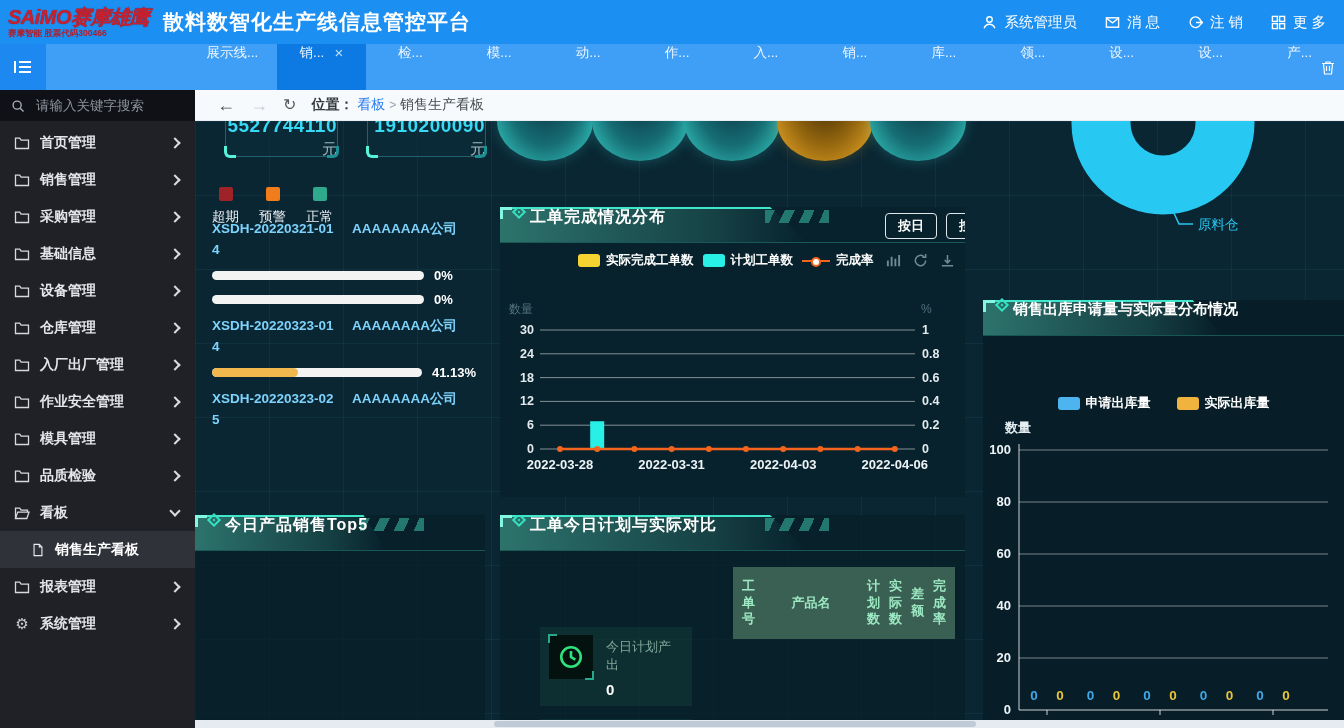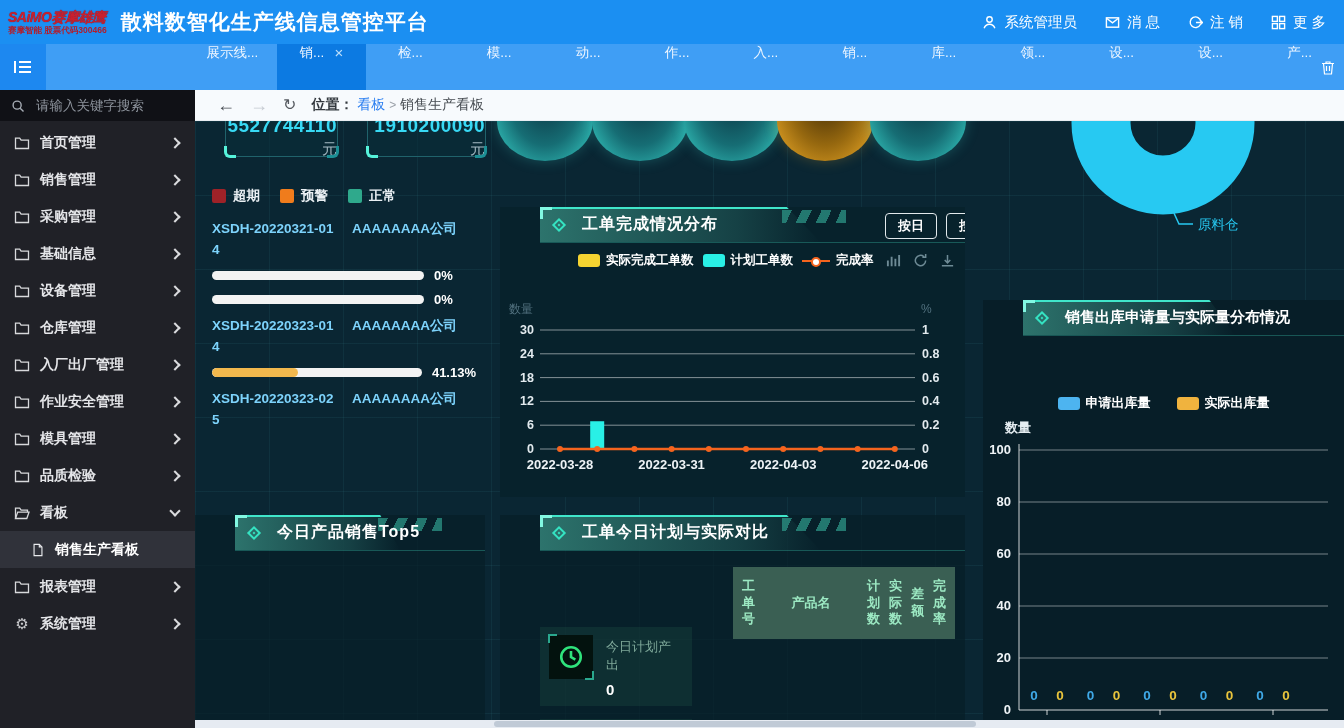--- a/index.html
+++ b/index.html
@@ -7,21 +7,21 @@
   body {
     width:1344px; height:728px; overflow:hidden;
     font-family:"Liberation Sans", sans-serif;
     background:#fff;
   }
   .app { width:1344px; height:728px; display:flex; flex-direction:column; }
 
   
   .topbar { height:44px; background:#1b8ff2; display:flex; align-items:center; padding:0 18px 0 8px; gap:14px; flex:none; }
   .logo { line-height:1; cursor:pointer; }
-  .logo-main { color:#c9202e; font-weight:bold; font-style:italic; font-size:14px; letter-spacing:-0.5px; text-shadow:0 0 1px #7c1420; }
+  .logo-main { color:#c9202e; font-weight:bold; font-style:italic; font-size:20px; letter-spacing:-0.5px; text-shadow:0 0 1px #7c1420; }
   .logo-sub { color:#b31d2a; font-weight:bold; font-size:8.5px; margin-top:2px; }
   .app-title { margin:0; color:#fff; font-size:21px; font-weight:bold; letter-spacing:1px; }
   .topbar-right { margin-left:auto; display:flex; gap:28px; align-items:center; }
   .tb-action { display:flex; align-items:center; gap:7px; color:#fff; font-size:14.5px; cursor:pointer; }
   .tb-action svg { width:15px; height:15px; display:block; }
 
   
   .tabbar { height:46px; background:#3f9ef5; display:flex; align-items:stretch; position:relative; flex:none; }
   .collapse-btn { width:46px; background:#1d88f0; display:flex; align-items:center; justify-content:center; cursor:pointer; }
   .tabs { flex:1; display:flex; align-items:stretch; padding-left:142px; overflow:hidden; }
@@ -72,41 +72,41 @@
   .tank.orange { background:radial-gradient(ellipse at 50% 12%, #4d3407 15%, #96680f 55%, #d89a22 88%, #f6cf5a 100%); box-shadow:0 0 14px rgba(230,170,40,.25); }
 
   .stat-card { position:absolute; top:-28px; height:64px; border:1px solid #20626b; border-radius:8px; background:rgba(10,45,56,.55); text-align:right; }
   .stat-card i { position:absolute; width:12px; height:12px; }
   .stat-card i.bl { left:-2px; bottom:-2px; border-left:3px solid #56f2da; border-bottom:3px solid #56f2da; border-bottom-left-radius:6px; }
   .stat-card i.br { right:-2px; bottom:-2px; border-right:3px solid #1c8f95; border-bottom:3px solid #1c8f95; border-bottom-right-radius:6px; }
   .stat-num { color:#38d9f4; font-weight:bold; font-size:19px; line-height:1; margin-top:22px; letter-spacing:.5px; white-space:nowrap; }
   .stat-unit { color:#a3b8c1; font-size:15px; margin-top:5px; }
 
   .status-legend { position:absolute; left:17px; top:66px; display:flex; gap:20px; align-items:center; }
-  .sl-item { display:flex; align-items:center; gap:7px; color:#e9eff3; font-size:13.5px; font-weight:bold; }
+  .sl-item { display:flex; align-items:center; gap:7px; color:#e9eff3; font-size:13.5px; font-weight:normal;flex-direction:column; }
   .sl-sw { width:14px; height:14px; border-radius:2px; }
 
   .orders { position:absolute; left:17px; top:98px; width:264px; height:288px; overflow:hidden; }
   .order { margin-bottom:9px; }
   .o-top { display:flex; gap:16px; color:#7dd3fc; font-size:13.5px; font-weight:bold; line-height:1.55; }
   .o-code { width:124px; word-break:break-all; flex:none; }
   .o-co { flex:1; }
   .o-bar-row { display:flex; align-items:center; gap:10px; margin:7px 0 4px; }
   .o-track { flex:1; height:9px; background:#f3f3f3; border-radius:5px; overflow:hidden; }
   .o-fill { height:100%; background:#f2b84d; border-radius:5px; }
   .o-pct { color:#fff; font-size:13px; font-weight:bold; min-width:42px; }
 
   
   .panel { position:absolute; }
   .panel.workorder { left:305px; top:86px; width:465px; height:290px; background:#07222c; overflow:hidden; }
   .panel.top5 { left:0; top:394px; width:290px; height:213px; background:rgba(7,30,39,.72); }
   .panel.compare { left:305px; top:394px; width:465px; height:213px; background:rgba(7,30,39,.72); overflow:hidden; }
   .panel.outbound { left:788px; top:179px; width:361px; height:428px; background:#071e28; }
 
-  .phead { position:relative; height:36px; display:flex; align-items:center; gap:18px; padding-left:14px; border-bottom:1px solid rgba(67,232,205,.28);margin-left:40px; }
+  .phead { position:relative; height:36px; display:flex; gap:6px; padding-left:14px; border-bottom:1px solid rgba(67,232,205,.28); }
   .ph-bg { position:absolute; left:0; top:0; bottom:0; width:66%; background:linear-gradient(90deg, rgba(47,120,112,.95), rgba(36,96,94,.5) 70%, rgba(36,96,94,0)); clip-path:polygon(0 0, 88% 0, 100% 100%, 0 100%); border-top:2px solid #40e6ca; }
   .ph-corner { position:absolute; left:0; top:0; width:12px; height:12px; border-left:3px solid #82f8e2; border-top:3px solid #82f8e2; }
   .ph-diamond { position:relative; z-index:1; width:10px; height:10px; border:2px solid #35e3c2; transform:rotate(45deg); flex:none; }
   .ph-diamond::after { content:""; position:absolute; inset:2px; background:#35e3c2; }
   .ph-title { position:relative; z-index:1; color:#fff; font-weight:bold; font-size:16px; letter-spacing:1px; white-space:nowrap; }
   .ph-title.small { font-size:15px; letter-spacing:0; }
   .ph-slashes { position:absolute; left:57%; top:3px; width:64px; height:13px; background:repeating-linear-gradient(115deg, #2c9486 0 9px, transparent 9px 18px); opacity:.75; }
 
   .wo-btns { position:absolute; left:385px; top:6px; display:flex; gap:9px; z-index:2; }
   .wbtn { border:1px solid #e2e9ec; border-radius:4px; background:transparent; color:#fff; font-size:13px; font-weight:bold; padding:3px 12px; white-space:nowrap; cursor:pointer; font-family:inherit; }

